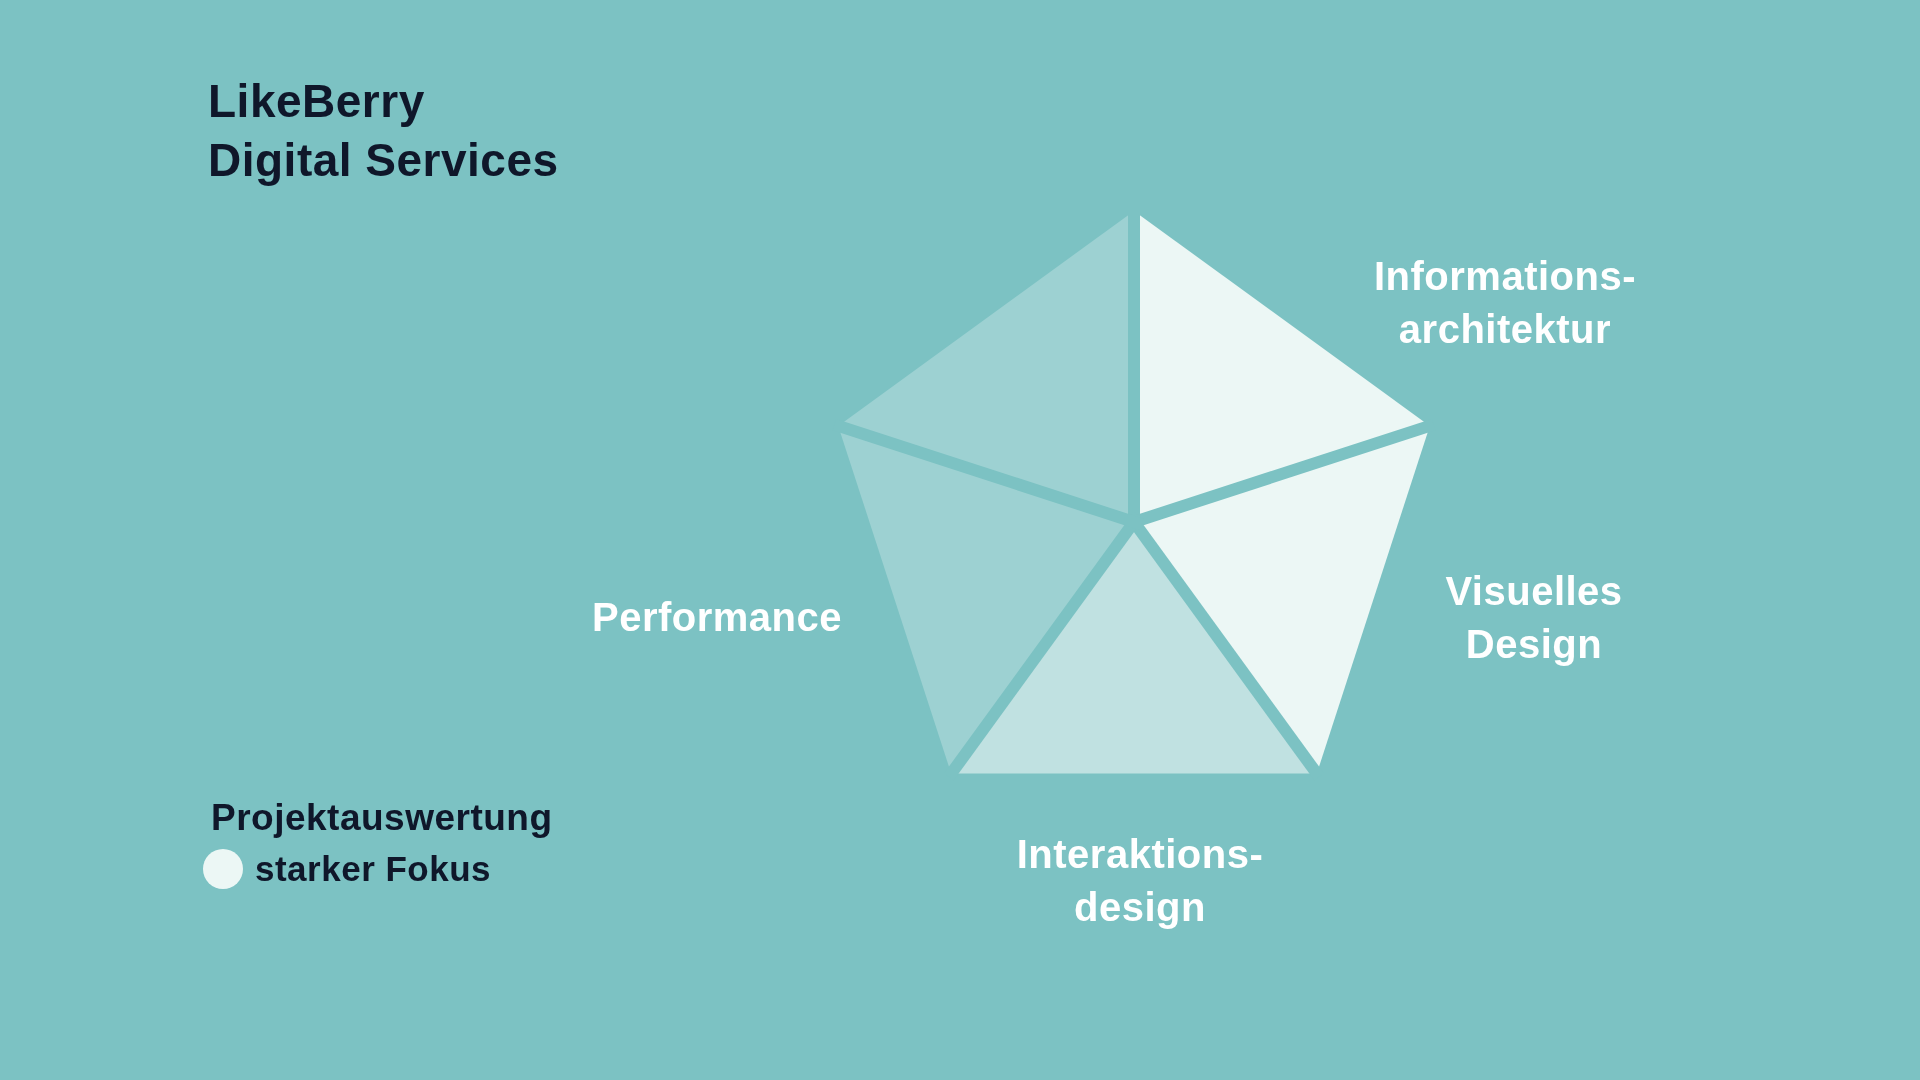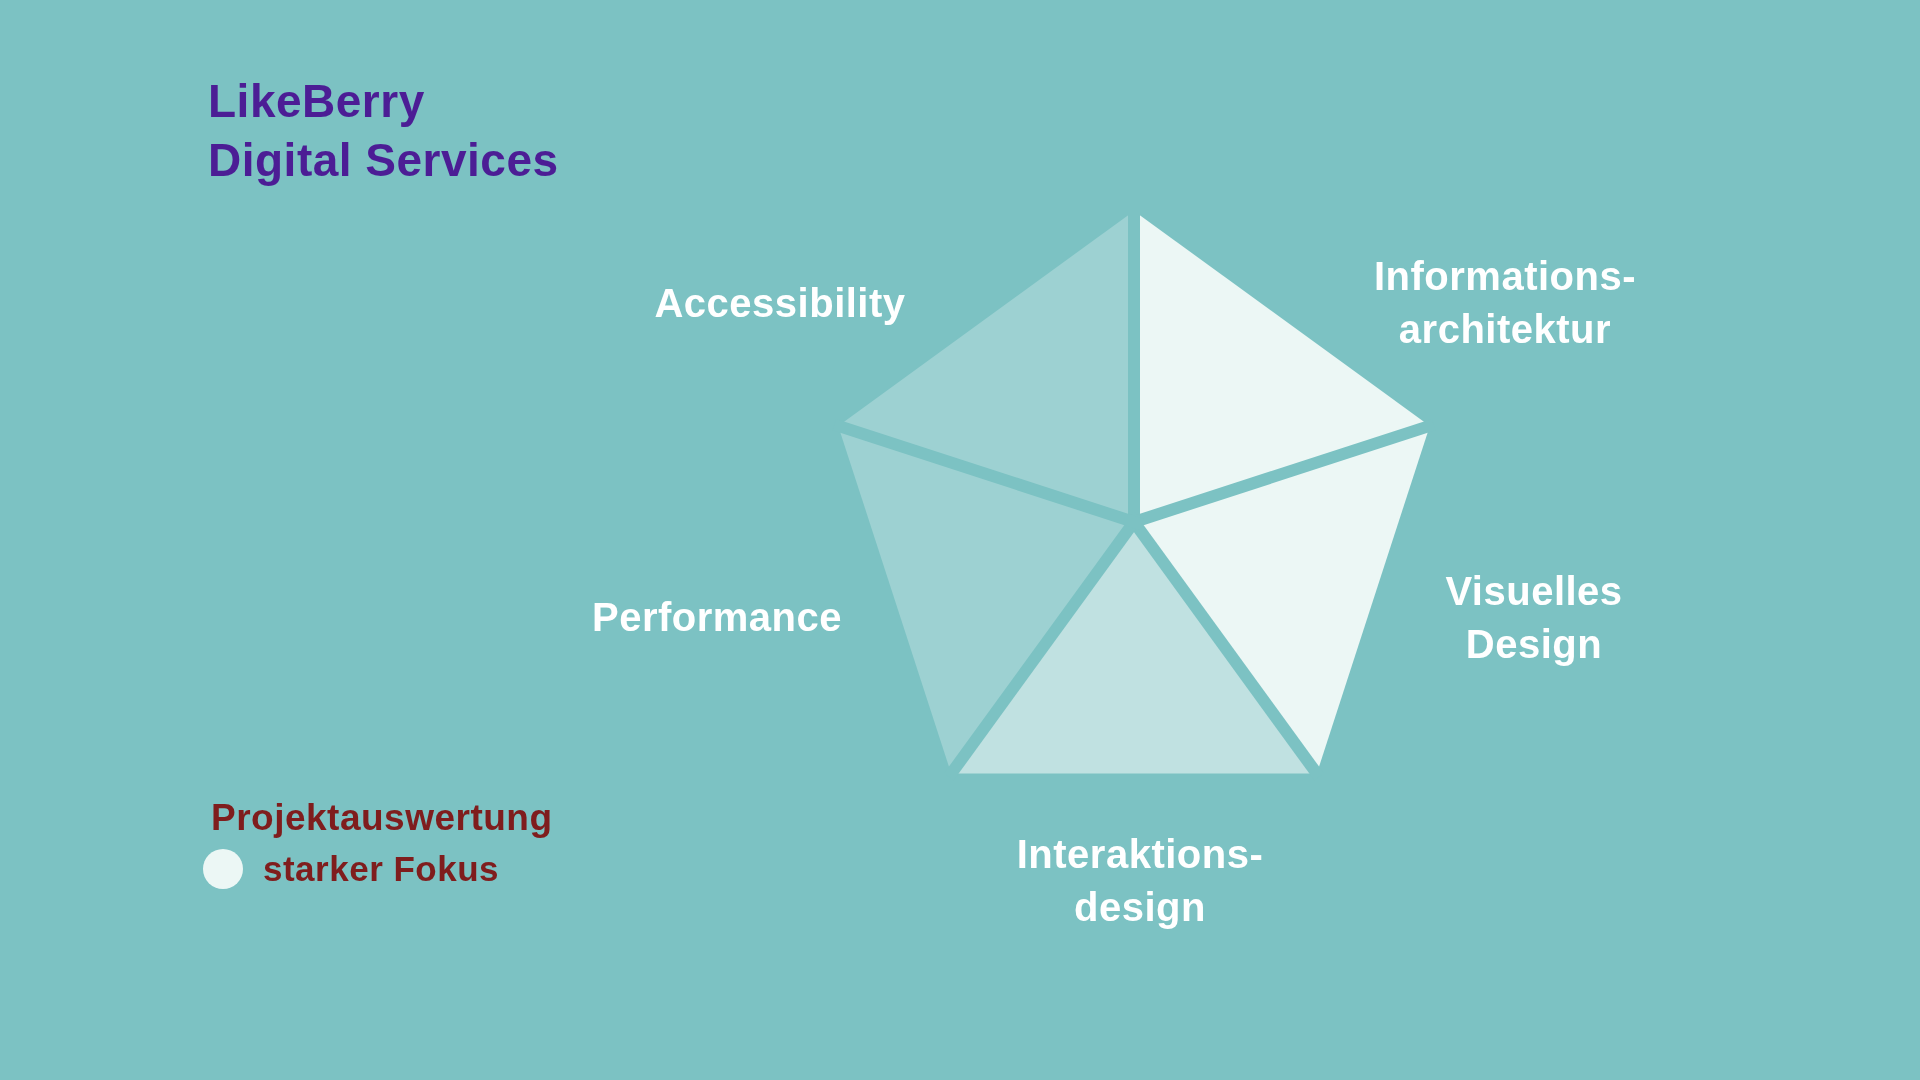--- a/index.html
+++ b/index.html
@@ -20,21 +20,21 @@
   }
   #pentagon-svg {
     position: absolute;
     left: 0;
     top: 0;
   }
   .brand {
     position: absolute;
     left: 208px;
     top: 72px;
-    color: #4c1d95;
+    color: #0f172a;
     font-size: 46px;
     line-height: 59px;
     font-weight: bold;
     letter-spacing: 0.5px;
   }
   .seg-label {
     position: absolute;
     transform: translate(-50%, -50%);
     color: #ffffff;
     font-weight: bold;
@@ -47,34 +47,34 @@
   .seg-label span { display: block; }
   .label-accessibility     { left: 780px;  top: 303px; }
   .label-informationsarchitektur { left: 1505px; top: 303px; }
   .label-visuelles-design  { left: 1534px; top: 618px; }
   .label-interaktionsdesign{ left: 1140px; top: 881px; }
   .label-performance       { left: 717px;  top: 617px; text-align: center; }
   .legend {
     position: absolute;
     left: 203px;
     top: 795px;
-    color: #7f1d1d;
+    color: #0f172a;
   }
   .legend-title {
     margin-left: 8px;
     font-size: 37px;
     line-height: 46px;
     font-weight: bold;
     letter-spacing: 0.5px;
   }
   .legend-row {
     display: flex;
     align-items: center;
     height: 55px;
-    gap: 20px;
+    gap: 12px;
   }
   .legend-dot {
     width: 40px;
     height: 40px;
     border-radius: 50%;
     background: #ffffff;
     flex: 0 0 auto;
   }
   .legend-item-label {
     font-size: 35px;
@@ -99,23 +99,20 @@
       <line x1="1129.2977179816603" y1="515.5278640450005" x2="1319.152354472129" y2="776.8403532281085" stroke="#7cc2c3" stroke-width="12"></line>
       <line x1="1138.7022820183397" y1="515.5278640450005" x2="948.847645527871" y2="776.8403532281085" stroke="#7cc2c3" stroke-width="12"></line>
       <line x1="1141.6084521303612" y1="524.4721359549995" x2="834.4171973670267" y2="424.65964677189146" stroke="#7cc2c3" stroke-width="12"></line>
     </svg>
 
   <div class="brand">
     <div>LikeBerry</div>
     <div>Digital Services</div>
   </div>
 
-  <div class="seg-label label-accessibility">
-    <span>Accessibility</span>
-  </div>
 
   <div class="seg-label label-visuelles-design">
     <span>Visuelles</span>
     <span>Design</span>
   </div>
 
   <div class="seg-label label-informationsarchitektur">
     <span>Informations-</span>
     <span>architektur</span>
   </div>

